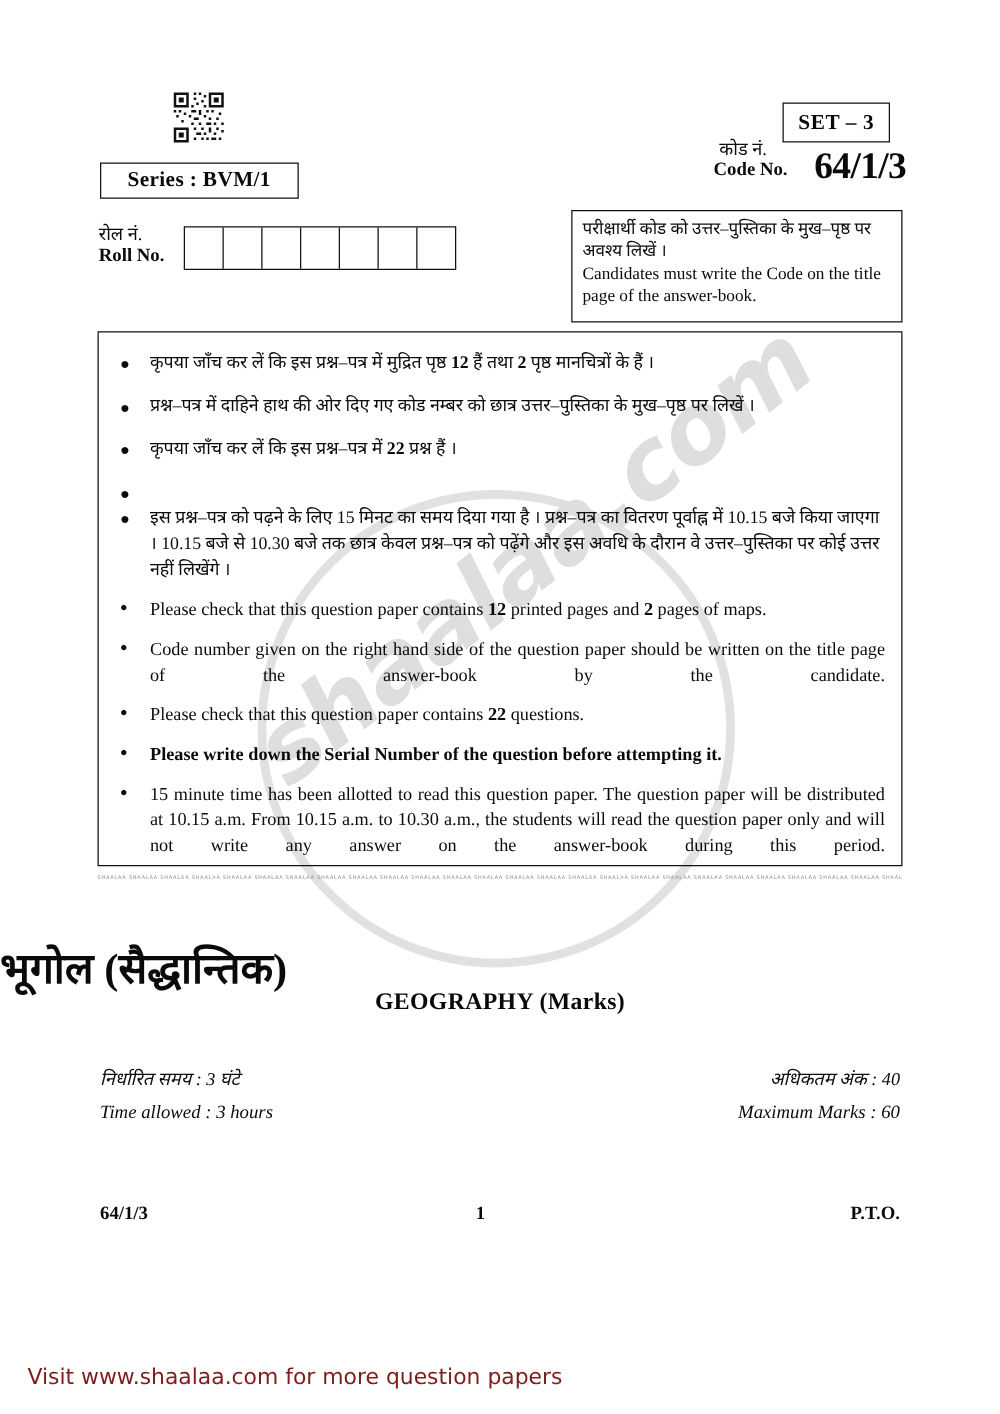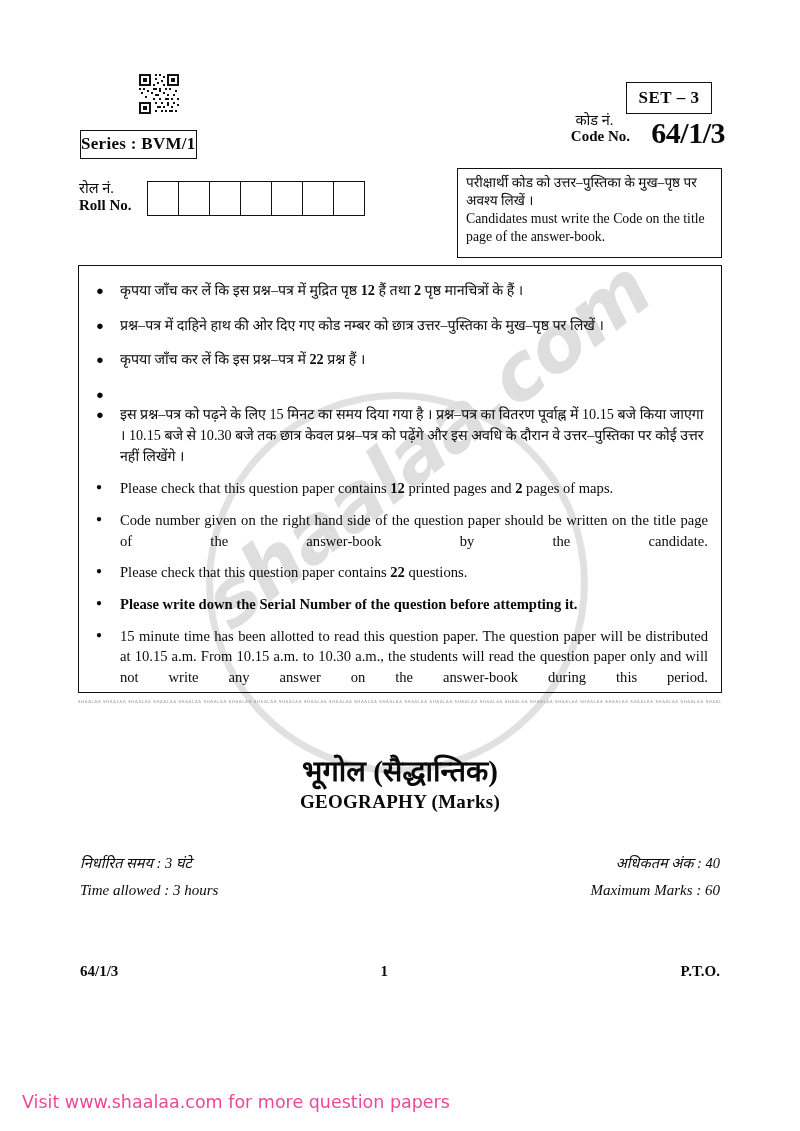--- a/index.html
+++ b/index.html
@@ -103,21 +103,21 @@
     font-size: 30px;
     font-weight: 700;
     letter-spacing: -.5px;
   }
 
   
   .series-box {
     position: absolute;
     left: 80px;
     top: 130px;
-    padding: 3px 0 4px;
+    padding: 3px 21px 4px;
     border: 1.6px solid #111;
     font-size: 17px;
     font-weight: 700;
     letter-spacing: .3px;
   }
 
   
   .roll-labels {
     position: absolute;
     left: 79px;
@@ -220,22 +220,22 @@
     overflow: hidden;
     line-height: 7px;
   }
 
   
   .title-hi {
     position: absolute;
     left: 0;
     top: 750px;
     width: 800px;
-    text-align: center;
-    font-size: 29px;
+    text-align: left;
+    font-size: 34px;
     font-weight: 600;
   }
   .title-en {
     position: absolute;
     left: 0;
     top: 791px;
     width: 800px;
     text-align: center;
     font-size: 19px;
     font-weight: 700;
@@ -268,21 +268,21 @@
   }
   .footer .pg { flex: 1; text-align: center; margin-left: -30px; }
 
   
   .banner {
     position: absolute;
     left: 22px;
     top: 1092px;
     font-family: "DejaVu Sans", sans-serif;
     font-size: 17.5px;
-    color: #ec4899;
+    color: #7f1d1d;
   }
 </style>
 </head>
 <body>
 
 <div id="page">
 
   <div class="wm-circle"></div>
   <div class="wm-text">shaalaa.com</div>
 

